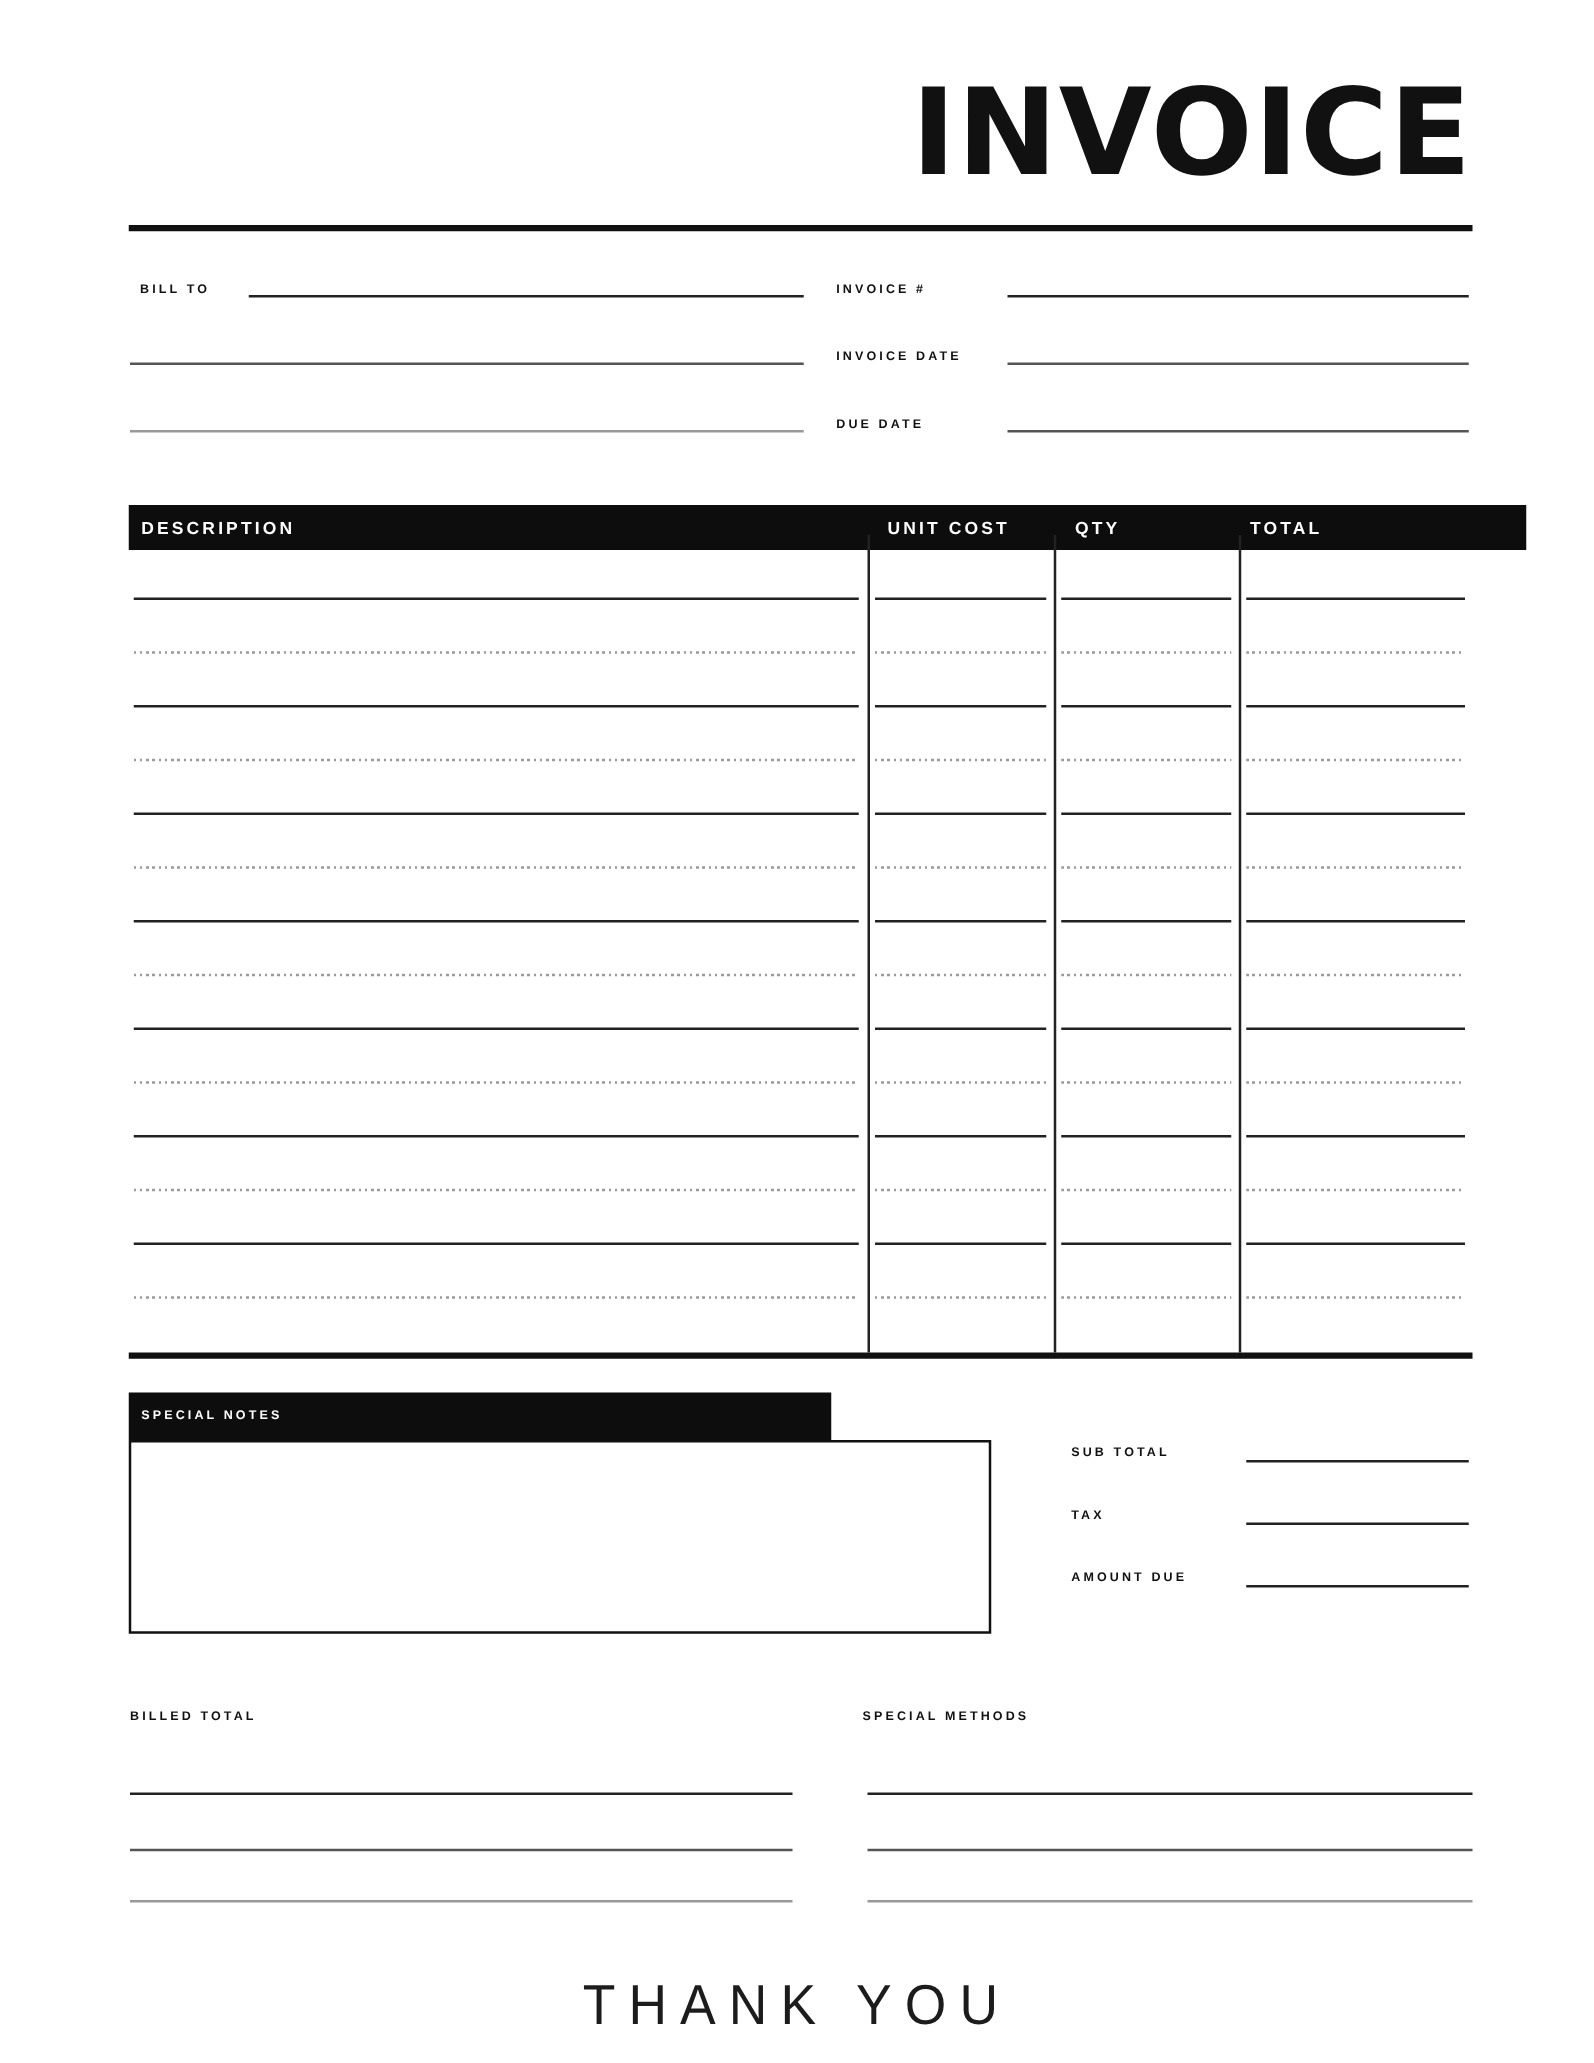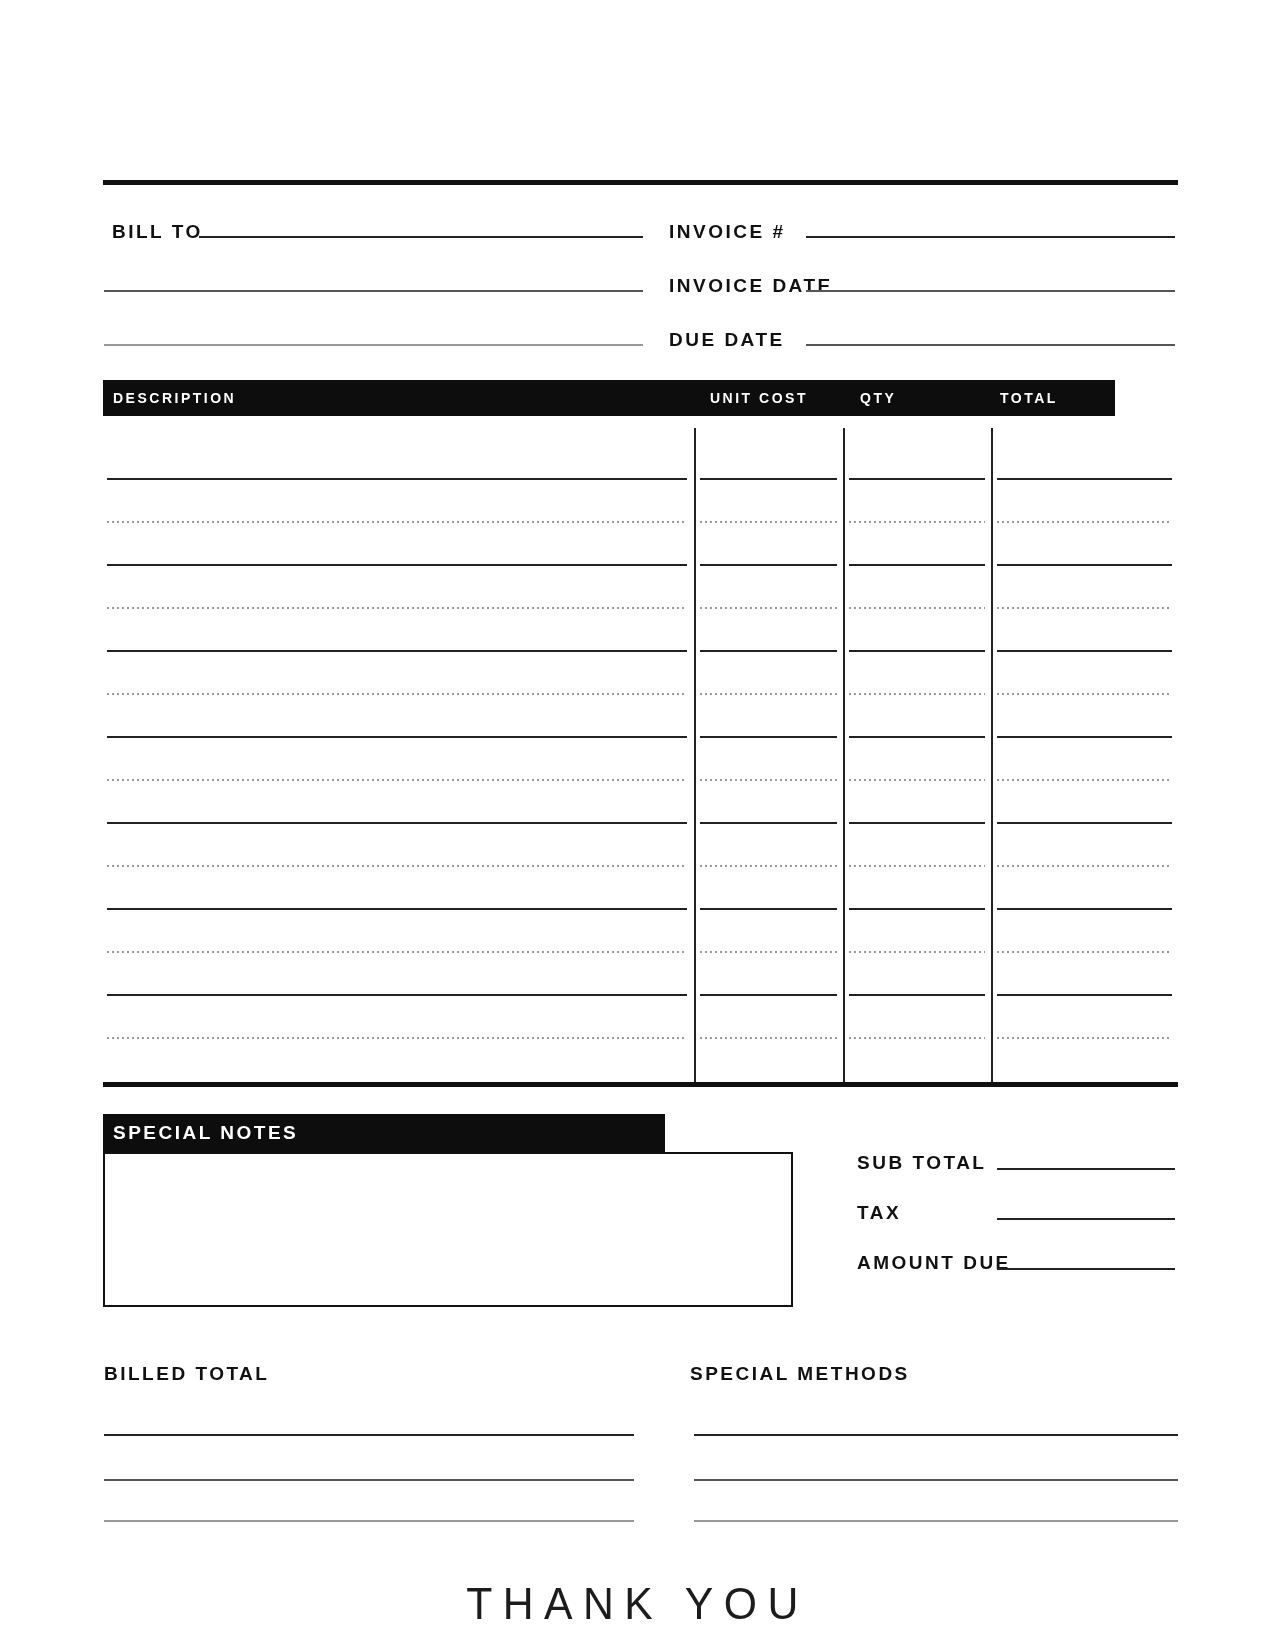--- a/index.html
+++ b/index.html
@@ -9,32 +9,32 @@
   html,body{margin:0;padding:0;background:#fff;}
   .page{position:relative;width:1275px;height:1650px;background:var(--paper);
         font-family:"Liberation Sans",sans-serif;color:var(--ink);overflow:hidden;}
 
   
   .title{position:absolute;top:58px;right:97px;margin:0;line-height:96px;
          font-family:"DejaVu Sans","Liberation Sans",sans-serif;
          font-weight:700;font-size:96px;letter-spacing:1px;color:var(--ink);}
 
   
-  .lbl{position:absolute;font-size:19px;line-height:16px;font-weight:700;
+  .lbl{position:absolute;font-size:10px;line-height:16px;font-weight:700;
        letter-spacing:2.5px;color:var(--ink);white-space:nowrap;}
 
   
   .rule-thick{position:absolute;height:5px;background:var(--ink);}
   .fline{position:absolute;height:2px;background:var(--line_dark);}
   .fline.mid{background:var(--line_mid);}
   .fline.light{background:var(--line_light);}
 
   
-  .thead-bar{position:absolute;left:103px;top:380px;width:1012px;height:36px;
-             background:var(--bar);}
+  .thead-bar{position:absolute;left:103px;top:404px;width:1094px;height:36px;
+             background:var(--bar);padding-left:24px;}
   .thead-bar .lbl{color:#fff;top:0;line-height:36px;letter-spacing:2.5px;font-size:14px;}
   .vdiv{position:absolute;top:428px;height:654px;width:2px;background:var(--line_dark);}
   .rowline{position:absolute;height:2px;}
   .rowline.sol{background:var(--line_dark);}
   .rowline.dot{background-image:repeating-linear-gradient(to right,var(--dot) 0,var(--dot) 2px,transparent 2px,transparent 5px);}
 
   
   .notes-bar{position:absolute;left:103px;top:1114px;width:562px;height:38px;background:var(--bar);}
   .notes-bar .lbl{color:#fff;top:0;left:10px;line-height:38px;}
   .notes-box{position:absolute;left:103px;top:1152px;width:690px;height:155px;
@@ -43,20 +43,21 @@
   
   .thankyou{position:absolute;left:0;top:1578px;width:100%;margin:0;text-align:center;
             font-weight:200;font-size:45px;letter-spacing:11px;color:#1c1c1c;
             transform:scaleX(.95);}
 </style>
 </head>
 <body>
 
 <div class="page">
 
+  <h1 class="title">INVOICE</h1>
   <div class="rule-thick" style="left:103px;top:180px;width:1075px;"></div>
 
   <span class="lbl" style="left:112px;top:224px;">BILL TO</span>
   <div class="fline" style="left:199px;top:236px;width:444px;"></div>
   <span class="lbl" style="left:669px;top:224px;">INVOICE #</span>
   <div class="fline" style="left:806px;top:236px;width:369px;"></div>
 
   <div class="fline mid" style="left:104px;top:290px;width:539px;"></div>
   <span class="lbl" style="left:669px;top:278px;">INVOICE DATE</span>
   <div class="fline mid" style="left:806px;top:290px;width:369px;"></div>

